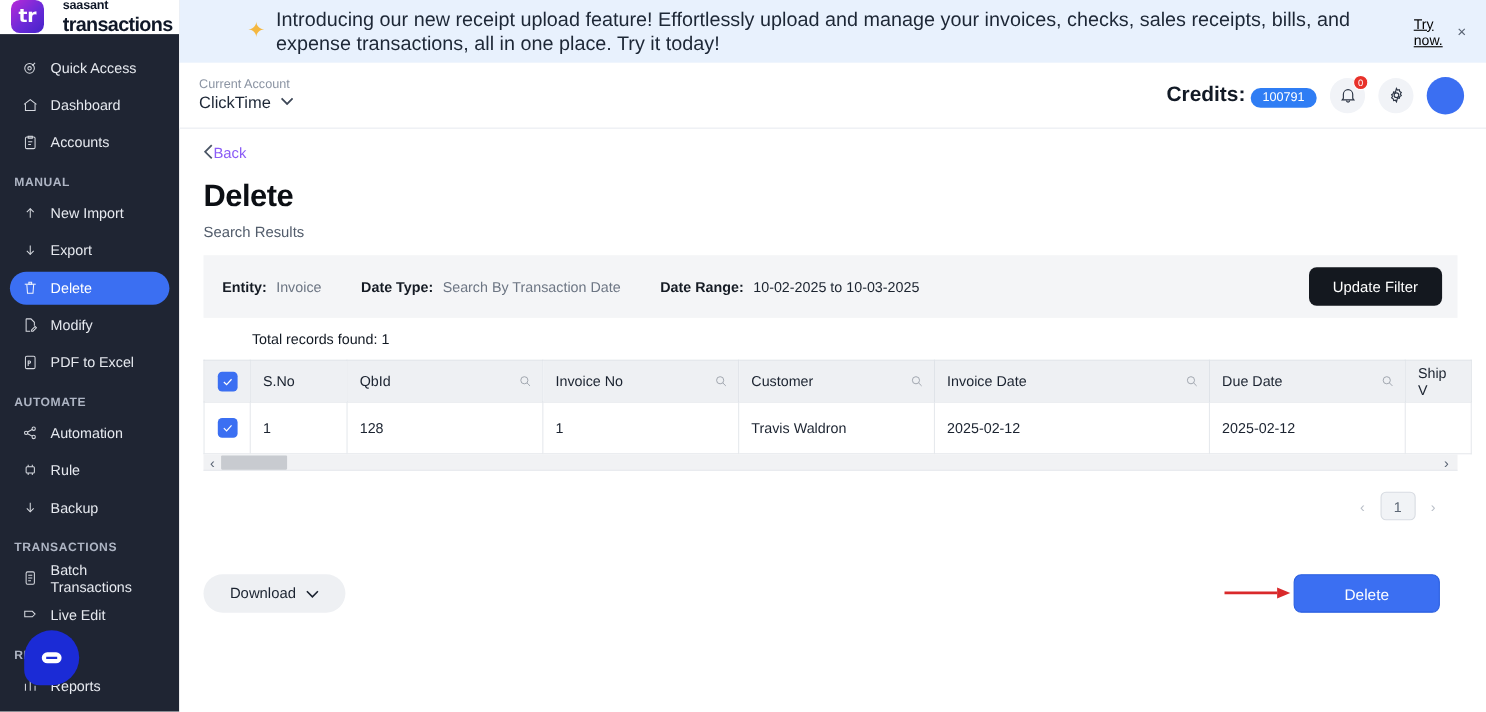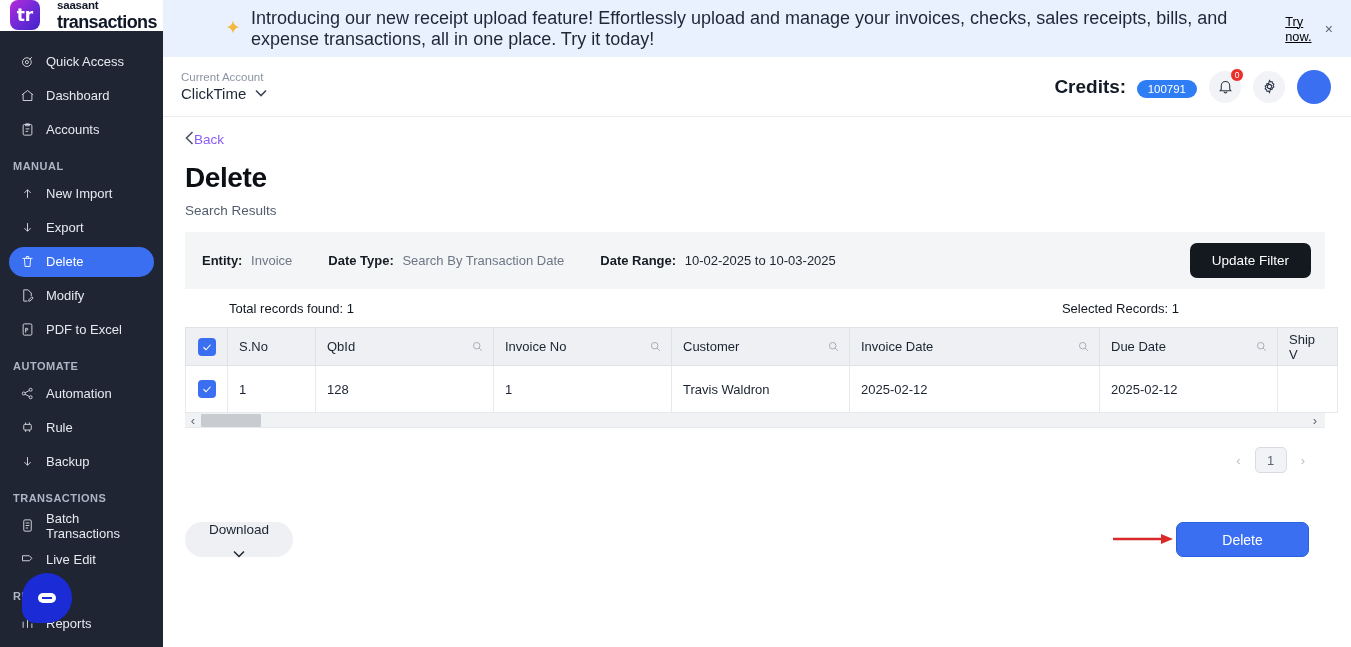--- a/index.html
+++ b/index.html
@@ -78,21 +78,21 @@
     border-bottom: 1px solid #e9ecf1;
     display: flex; align-items: center; padding: 0 20px 0 18px;
   }
   .acct-label { font-size: 11.5px; color: #8b94a3; line-height: 1.2; }
   .acct-name { font-size: 15px; color: #1d2736; display: flex; align-items: center; gap: 9px; cursor: pointer; }
   .chev { font-size: 11px; color: #3c4656; }
   .topbar-right { margin-left: auto; display: flex; align-items: center; gap: 12px; }
   .credits-label { font-size: 19px; font-weight: bold; color: #121a26; }
   .credits-pill {
     background: #2f7df4; color: #fff; font-size: 11.5px;
-    padding: 3px 11px; border-radius: 12px; margin-left: 6px;
+    padding: 3px 11px; border-radius: 12px; 
   }
   .icon-round {
     width: 32px; height: 32px; border-radius: 50%;
     background: #f1f3f7; display: flex; align-items: center; justify-content: center;
     position: relative; cursor: pointer;
   }
   .icon-round svg { width: 17px; height: 17px; stroke: #2c3545; fill: none; stroke-width: 1.5; }
   .badge {
     position: absolute; top: -3px; right: -3px;
     background: #e8312a; color: #fff; font-size: 8.5px;
@@ -172,21 +172,20 @@
     background: #f1f3f6; color: #5d6775; font-size: 13px;
     display: flex; align-items: center; justify-content: center; cursor: pointer;
   }
 
   .actions { display: flex; align-items: center; margin-top: 49px; padding: 0 16px 0 0; position: relative; }
   .download-btn {
     background: #eef0f3; border: none; border-radius: 18px;
     height: 35px; padding: 0 24px; font-size: 13.5px; color: #1b2330;
     display: flex; align-items: center; gap: 9px; cursor: pointer;
     font-family: "Liberation Sans", sans-serif;
-    flex-direction: column;
   }
   .delete-btn {
     margin-left: auto; background: #3b6ff2; color: #fff;
     border: 1px solid #2a5fe0; border-radius: 7px;
     height: 35px; width: 133px; font-size: 14px; cursor: pointer;
     font-family: "Liberation Sans", sans-serif;
   }
   .arrow-annot { position: absolute; right: 150px; top: 11px; width: 62px; height: 12px; }
 </style>
 </head>
@@ -425,21 +424,20 @@
         </div>
         <div class="filter-group">
           <span class="filter-key">Date Range:</span>
           <span class="filter-val dark">10-02-2025 to 10-03-2025</span>
         </div>
         <button class="update-filter">Update Filter</button>
       </div>
 
       <div class="counts">
         <span>Total records found: 1</span>
-        <span class="right">Selected Records: 1</span>
       </div>
 
       <div class="table-wrap">
         <table class="tbl">
           <colgroup>
             <col style="width:42px">
               <col style="width:88px">
               <col style="width:178px">
             <col style="width:178px">
               <col style="width:178px">

